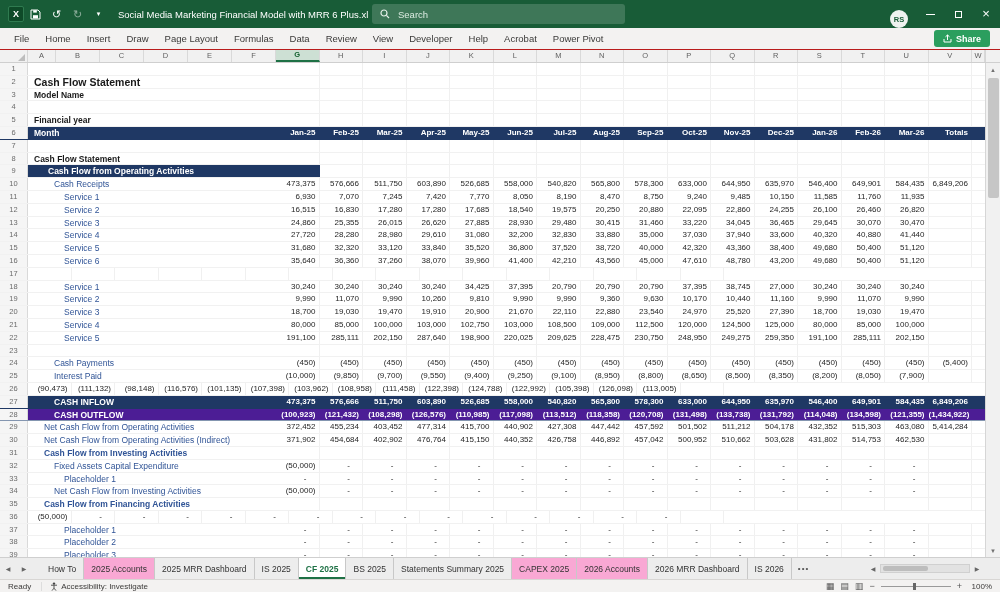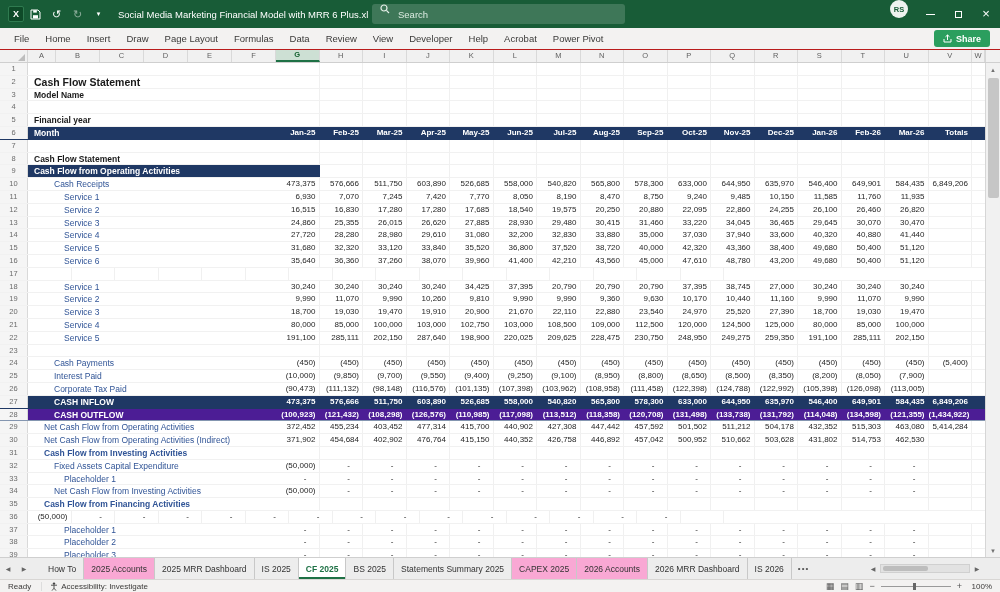--- a/index.html
+++ b/index.html
@@ -9,25 +9,25 @@
   
   .titlebar{height:28px;background:#185C37;display:flex;align-items:center;color:#fff;position:relative;}
   .appicon{width:16px;height:16px;margin-left:8px;background:#0E4A28;border:1px solid #2f7b50;border-radius:2px;
     display:flex;align-items:center;justify-content:center;font-size:9px;font-weight:bold;flex:none;}
   .qatbtn{width:19px;height:20px;display:flex;align-items:center;justify-content:center;margin-left:2px;
     font-size:11px;color:#fff;flex:none;cursor:default;}
   .qatbtn.dim{opacity:.5;}
   .caret{font-size:7px;}
   .doctitle{font-size:9.5px;margin-left:10px;white-space:nowrap;color:#fff;overflow:hidden;max-width:250px;}
   .search{position:absolute;left:372px;top:4px;width:253px;height:20px;background:rgba(255,255,255,.17);
-    border-radius:3px;display:flex;padding-left:8px;}
+    border-radius:3px;display:flex;align-items:center;padding-left:8px;}
   .search input{background:transparent;border:none;outline:none;color:#eaf3ed;font-size:9.5px;margin-left:6px;
     width:200px;font-family:"Liberation Sans",sans-serif;}
   .search input::placeholder{color:#dcebe1;}
-  .tright{margin-left:auto;display:flex;align-items:flex-start;height:100%;}
+  .tright{margin-left:auto;display:flex;align-items:flex-end;height:100%;}
   .avatar{width:18px;height:18px;border-radius:50%;background:#eef2ef;color:#185C37;font-size:7.5px;font-weight:bold;
     display:flex;align-items:center;justify-content:center;margin-right:8px;flex:none;}
   .winbtn{width:28px;height:100%;display:flex;align-items:center;justify-content:center;flex:none;}
   .minbar{width:9px;height:1px;background:#fff;}
   .maxbox{width:7px;height:7px;border:1px solid #fff;}
   .closex{font-size:13px;line-height:10px;}
 
   
   .ribbonrow{height:22px;background:#f3f2f1;border-bottom:1px solid #b91c1c;display:flex;align-items:center;}
   .rtabs{display:flex;align-items:center;height:100%;padding-left:6px;}
@@ -357,21 +357,21 @@
         <div class="vcell"></div>
         <div class="vcell"></div>
         <div class="vcell"></div>
         <div class="vcell"></div>
         <div class="vcell"></div>
         <div class="vcell"></div>
         <div class="wpad"></div>
       </div>
       <div class="grow s-navybar">
         <div class="rnum">9</div>
-        <div class="rlabel" style="padding-left: 6px;">Cash Flow from Operating Activities</div>
+        <div class="rlabel" style="padding-left: 20px;">Cash Flow from Operating Activities</div>
         <div class="vcell"></div>
         <div class="vcell"></div>
         <div class="vcell"></div>
         <div class="vcell"></div>
         <div class="vcell"></div>
         <div class="vcell"></div>
         <div class="vcell"></div>
         <div class="vcell"></div>
         <div class="vcell"></div>
         <div class="vcell"></div>
@@ -713,21 +713,20 @@
         <div class="vcell">(8,500)</div>
         <div class="vcell">(8,350)</div>
         <div class="vcell">(8,200)</div>
         <div class="vcell">(8,050)</div>
         <div class="vcell">(7,900)</div>
         <div class="vcell"></div>
         <div class="wpad"></div>
       </div>
       <div class="grow s-item">
         <div class="rnum">26</div>
-        <div class="rlabel" style="padding-left: 26px;">Corporate Tax Paid</div>
         <div class="vcell">(90,473)</div>
         <div class="vcell">(111,132)</div>
         <div class="vcell">(98,148)</div>
         <div class="vcell">(116,576)</div>
         <div class="vcell">(101,135)</div>
         <div class="vcell">(107,398)</div>
         <div class="vcell">(103,962)</div>
         <div class="vcell">(108,958)</div>
         <div class="vcell">(111,458)</div>
         <div class="vcell">(122,398)</div>

